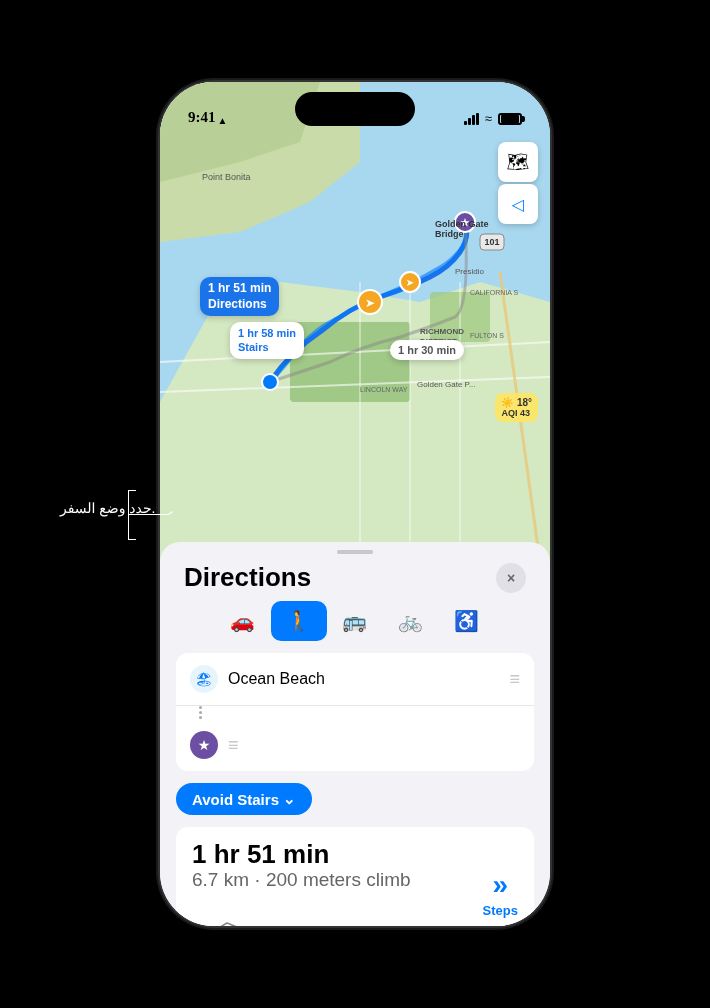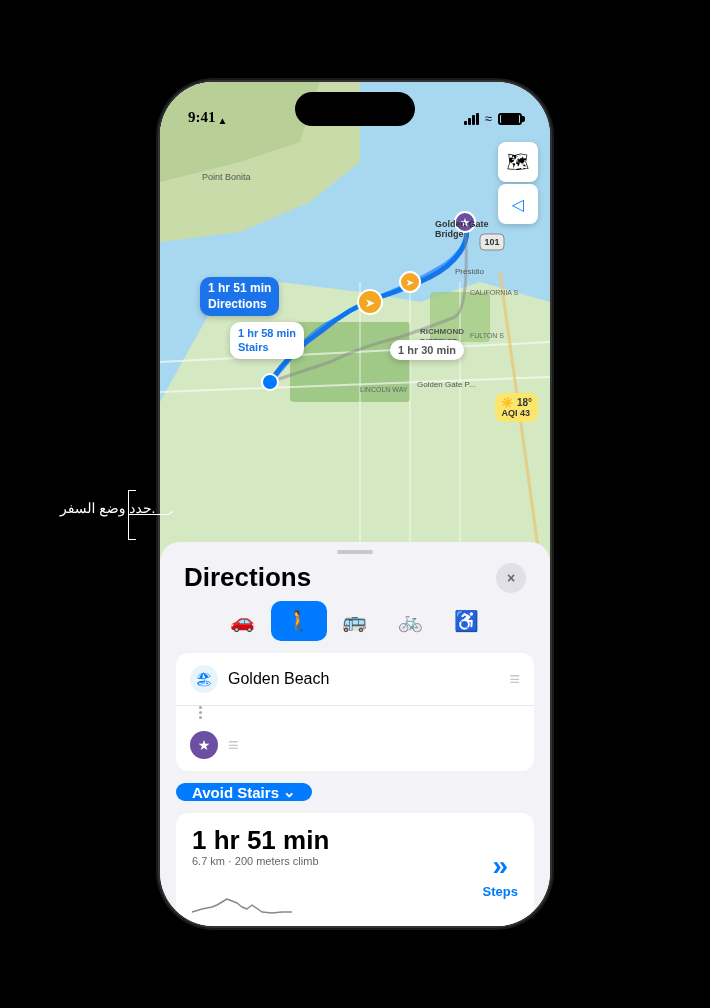--- a/index.html
+++ b/index.html
@@ -281,21 +281,21 @@
     }
 
     
     .avoid-btn {
       display: inline-flex;
       align-items: center;
       gap: 4px;
       background: #007aff;
       color: #fff;
       border-radius: 20px;
-      padding: 0 16px;
+      padding: 7px 16px;
       font-size: 15px;
       font-weight: 600;
       margin: 12px 16px;
       cursor: pointer;
     }
 
     
     .route-summary {
       background: #fff;
       margin: 0 16px;
@@ -312,21 +312,21 @@
 
     .route-time {
       font-size: 26px;
       font-weight: 700;
       color: #000;
       line-height: 1;
       margin-bottom: 2px;
     }
 
     .route-details {
-      font-size: 11px;
+      font-size: 19px;
       color: #666;
       margin-bottom: 20px;
     }
 
     .elevation-graph {
       width: 100px;
       height: 30px;
     }
 
     .steps-btn {
@@ -573,21 +573,21 @@
           <span>♿</span>
         </div>
       </div>
 
       
       <div class="location-section">
         <div class="location-row">
           <div class="location-icon beach">
             <span>🏖</span>
           </div>
-          <span class="location-name">Golden Beach</span>
+          <span class="location-name">Ocean Beach</span>
           <span class="location-drag">≡</span>
         </div>
         <div style="padding: 0 14px; display:flex; gap:3px; align-items:center;">
           <div style="margin-left:9px; display:flex; flex-direction:column; gap:2px;">
             <div style="width:3px; height:3px; background:#aaa; border-radius:50%;"></div>
             <div style="width:3px; height:3px; background:#aaa; border-radius:50%;"></div>
             <div style="width:3px; height:3px; background:#aaa; border-radius:50%;"></div>
           </div>
         </div>
         <div class="location-row">

